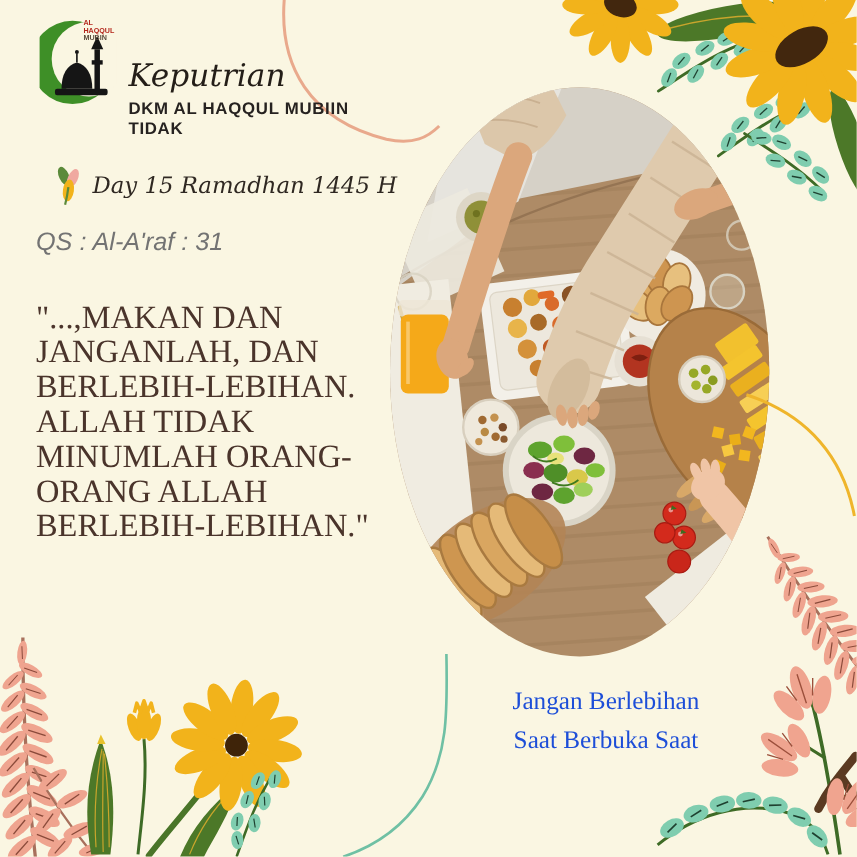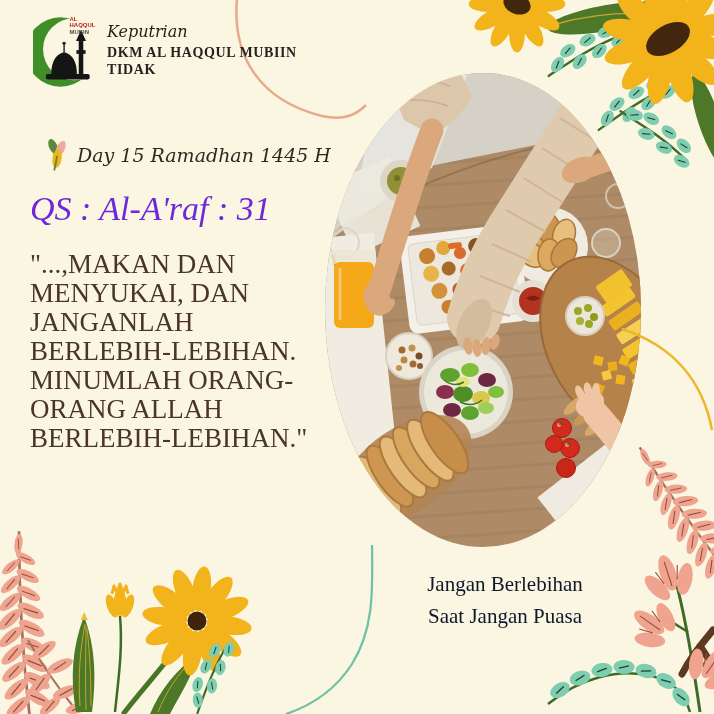--- a/index.html
+++ b/index.html
@@ -3,37 +3,37 @@
 <meta charset="utf-8">
 <style>
   html,body{margin:0;padding:0;background:#FAF6E2;}
   .canvas{position:relative;width:714px;height:714px;background:#FAF6E2;overflow:hidden;
           font-family:"Liberation Sans", sans-serif;}
   svg.layer{position:absolute;left:0;top:0;width:714px;height:714px;}
   
   .logo-block{position:absolute;left:33px;top:8px;display:flex;gap:10px;align-items:flex-start;z-index:5;}
   .logo-mark svg{width:64px;height:88px;display:block;}
   .logo-text{padding-top:14px;}
-  .logo-script{font-family:"DejaVu Serif", serif;font-style:italic;font-size:16px;color:#241E18;}
-  .logo-org,.logo-loc{font-family:Liberation Serif, serif;font-weight:bold;font-size:14px;
+  .logo-script{font-family:"DejaVu Serif", serif;font-style:italic;font-size:26px;color:#241E18;margin-top:27px;}
+  .logo-org,.logo-loc{font-family:Liberation Sans, sans-serif;font-weight:bold;font-size:14px;
                       letter-spacing:.6px;color:#262220;line-height:17px;}
   .logo-org{margin-top:3px;}
   
   .day-row{position:absolute;left:46px;top:136px;display:flex;align-items:center;gap:9px;z-index:5;}
   .day-icon svg{width:22px;height:38px;display:block;}
   .day-label{font-family:"DejaVu Serif", serif;font-style:italic;font-size:19px;color:#2F2822;}
   
-  .verse{position:absolute;left:30px;top:190px;font-family:Liberation Serif, serif;font-style:italic;
-         font-size:34px;color:#6d28d9;z-index:5;}
+  .verse{position:absolute;left:30px;top:190px;font-family:Liberation Sans, sans-serif;font-style:italic;
+         font-size:21px;color:#737373;z-index:5;}
   
   .quote{position:absolute;left:30px;top:250px;width:345px;font-family:"Liberation Serif", serif;
          font-size:27px;line-height:29px;color:#4A342B;z-index:5;}
   
   .caption{position:absolute;left:398px;top:568px;width:214px;text-align:center;
-           font-family:"Liberation Serif", serif;font-size:21px;line-height:32px;color:#0f172a;z-index:5;}
+           font-family:"Liberation Serif", serif;font-size:21px;line-height:32px;color:#1d4ed8;z-index:5;}
 </style>
 </head>
 <body>
 
 <div class="canvas">
 
   <svg class="layer" viewBox="0 0 714 714">
     <defs>
       <clipPath id="ovalClip">
           <ellipse cx="483" cy="310" rx="158" ry="237"></ellipse>
@@ -416,26 +416,26 @@
         <path d="M12,20 C11,28 10,32 9,36" stroke="#5B8A3A" stroke-width="2" fill="none"></path>
       </svg>
     </div>
     <span class="day-label">Day 15 Ramadhan 1445 H</span>
   </div>
 
   <div class="verse">QS : Al-A'raf : 31</div>
 
   <div class="quote">
     <div>"...,MAKAN DAN</div>
-    <div>MENYUKAI, DAN</div>
-    <div>JANGANLAH</div>
+    <div>JANGANLAH, DAN</div>
     <div>BERLEBIH-LEBIHAN.</div>
+    <div>ALLAH TIDAK</div>
     <div>MINUMLAH ORANG-</div>
     <div>ORANG ALLAH</div>
     <div>BERLEBIH-LEBIHAN."</div>
   </div>
 
   <div class="caption">
     <div>Jangan Berlebihan</div>
-    <div>Saat Jangan Puasa</div>
+    <div>Saat Berbuka Saat</div>
   </div>
 
 </div>
 
 </body></html>

